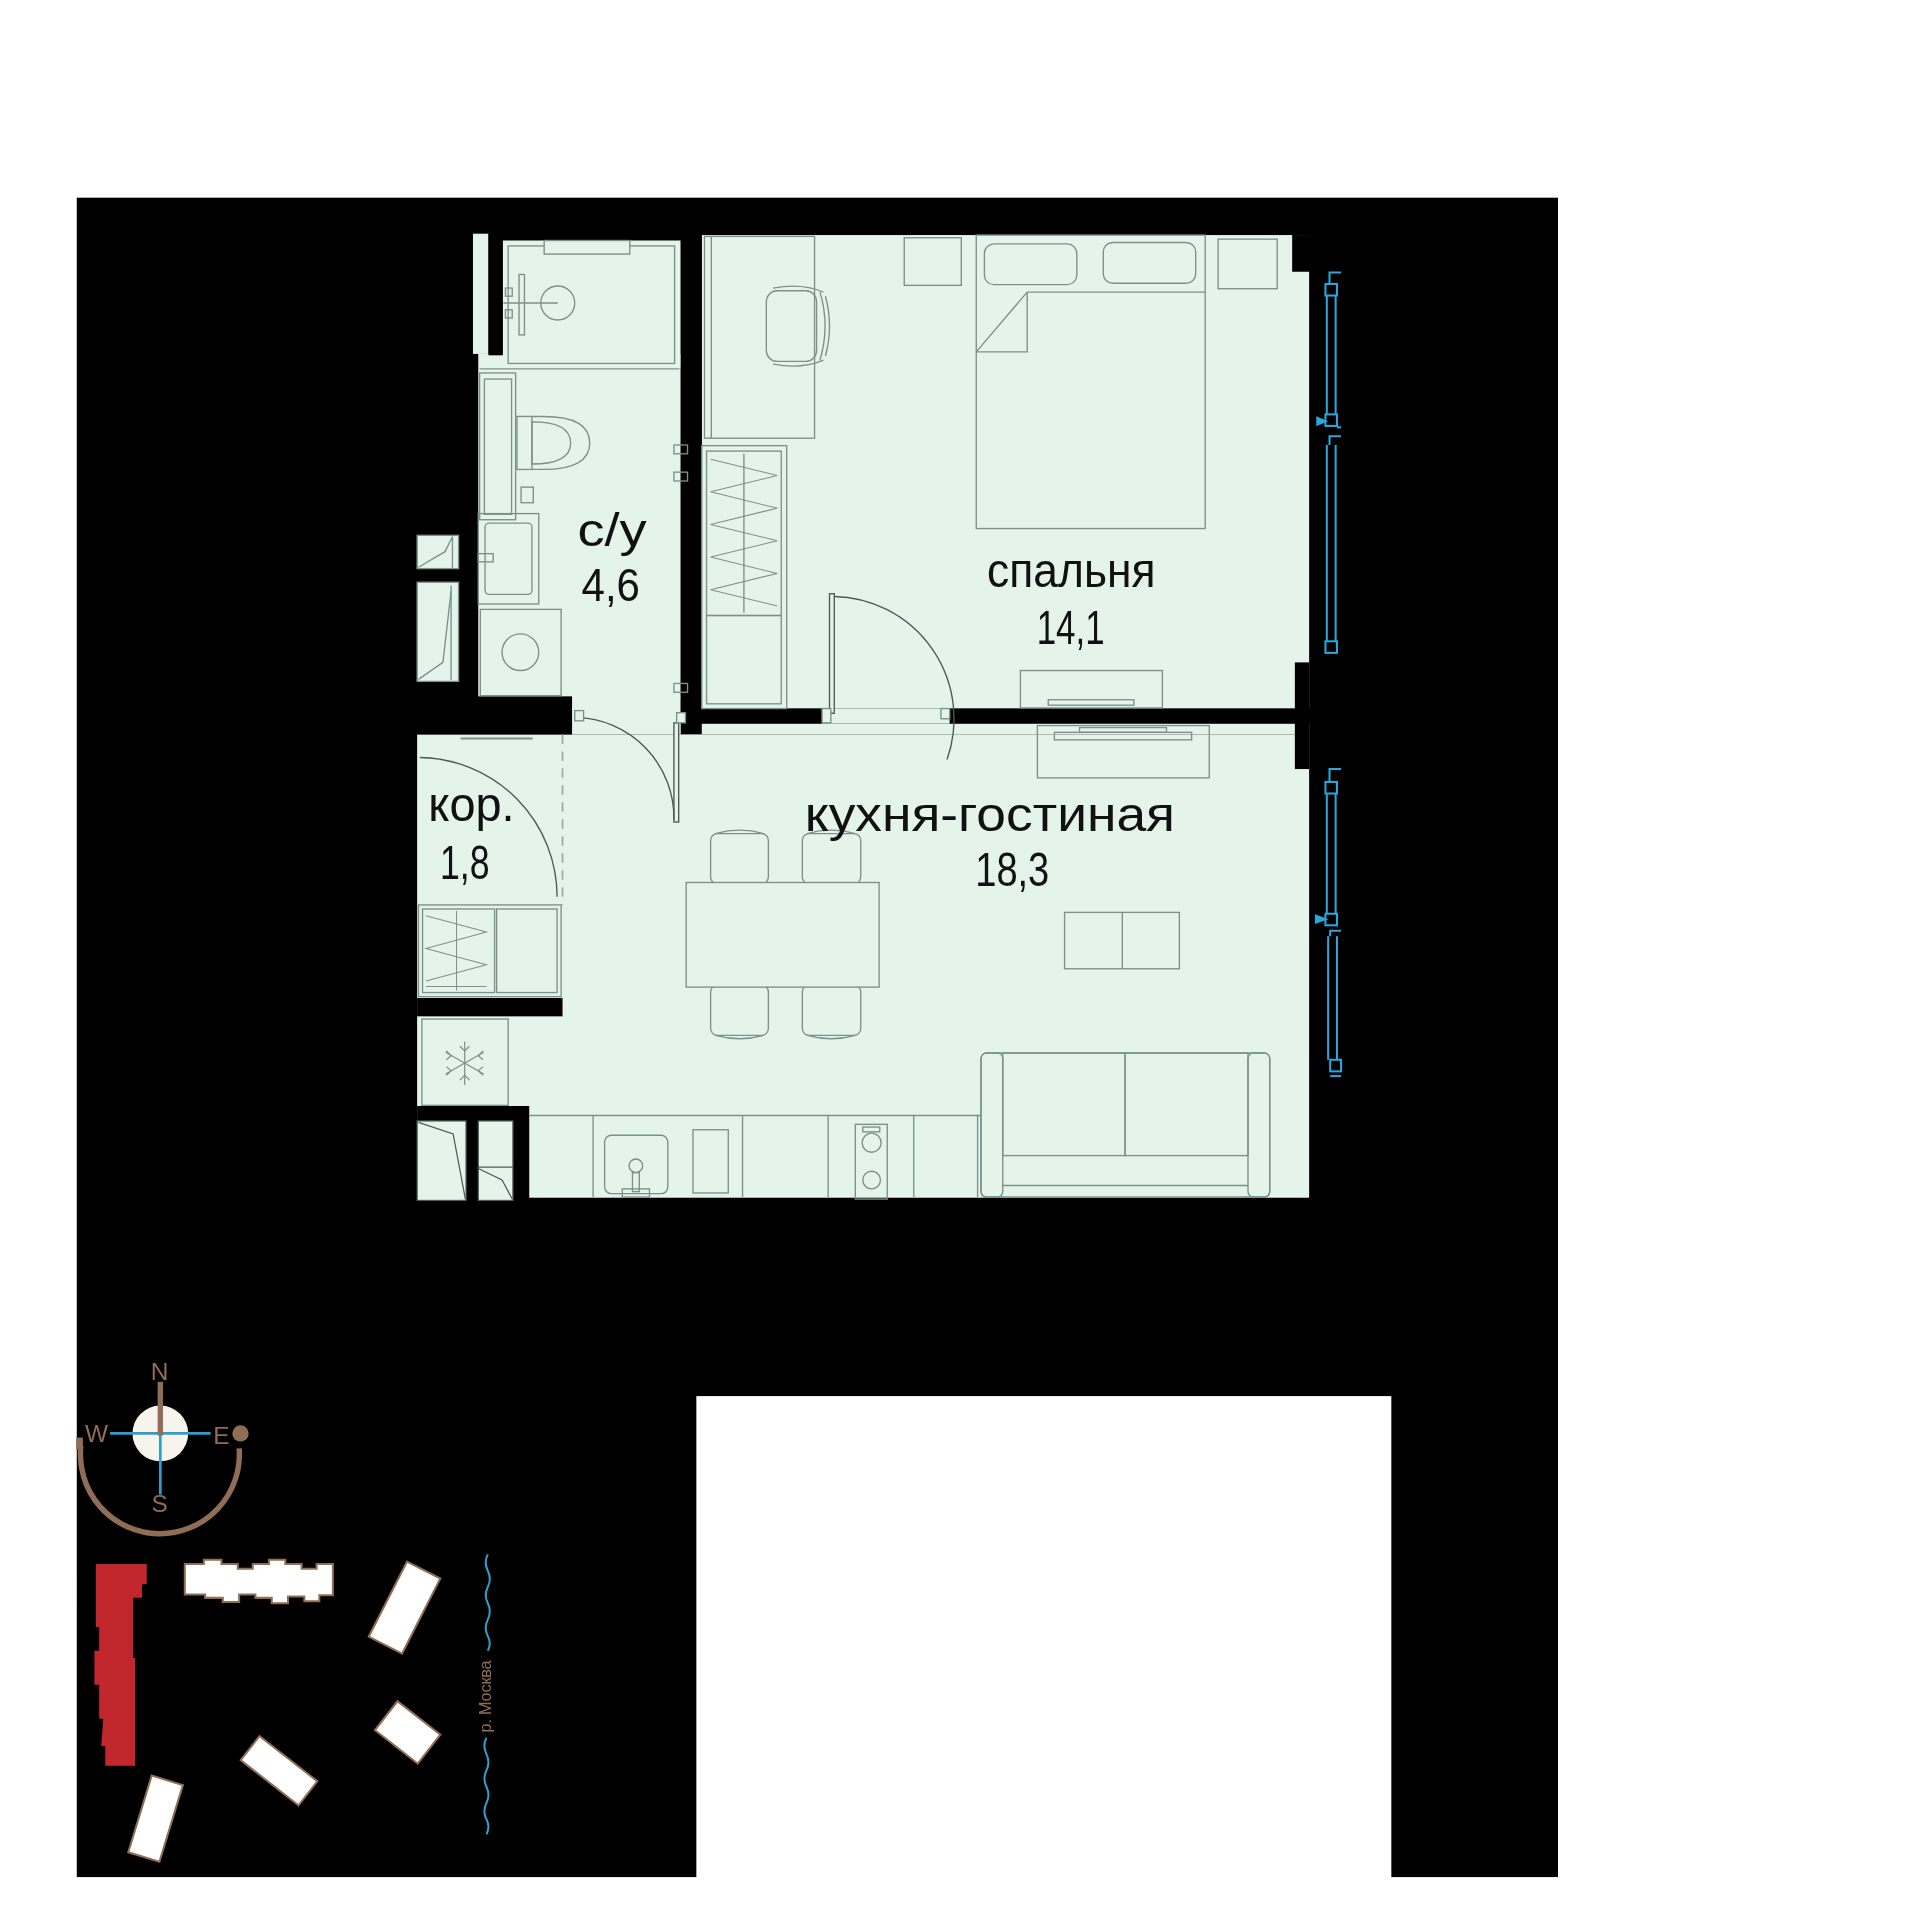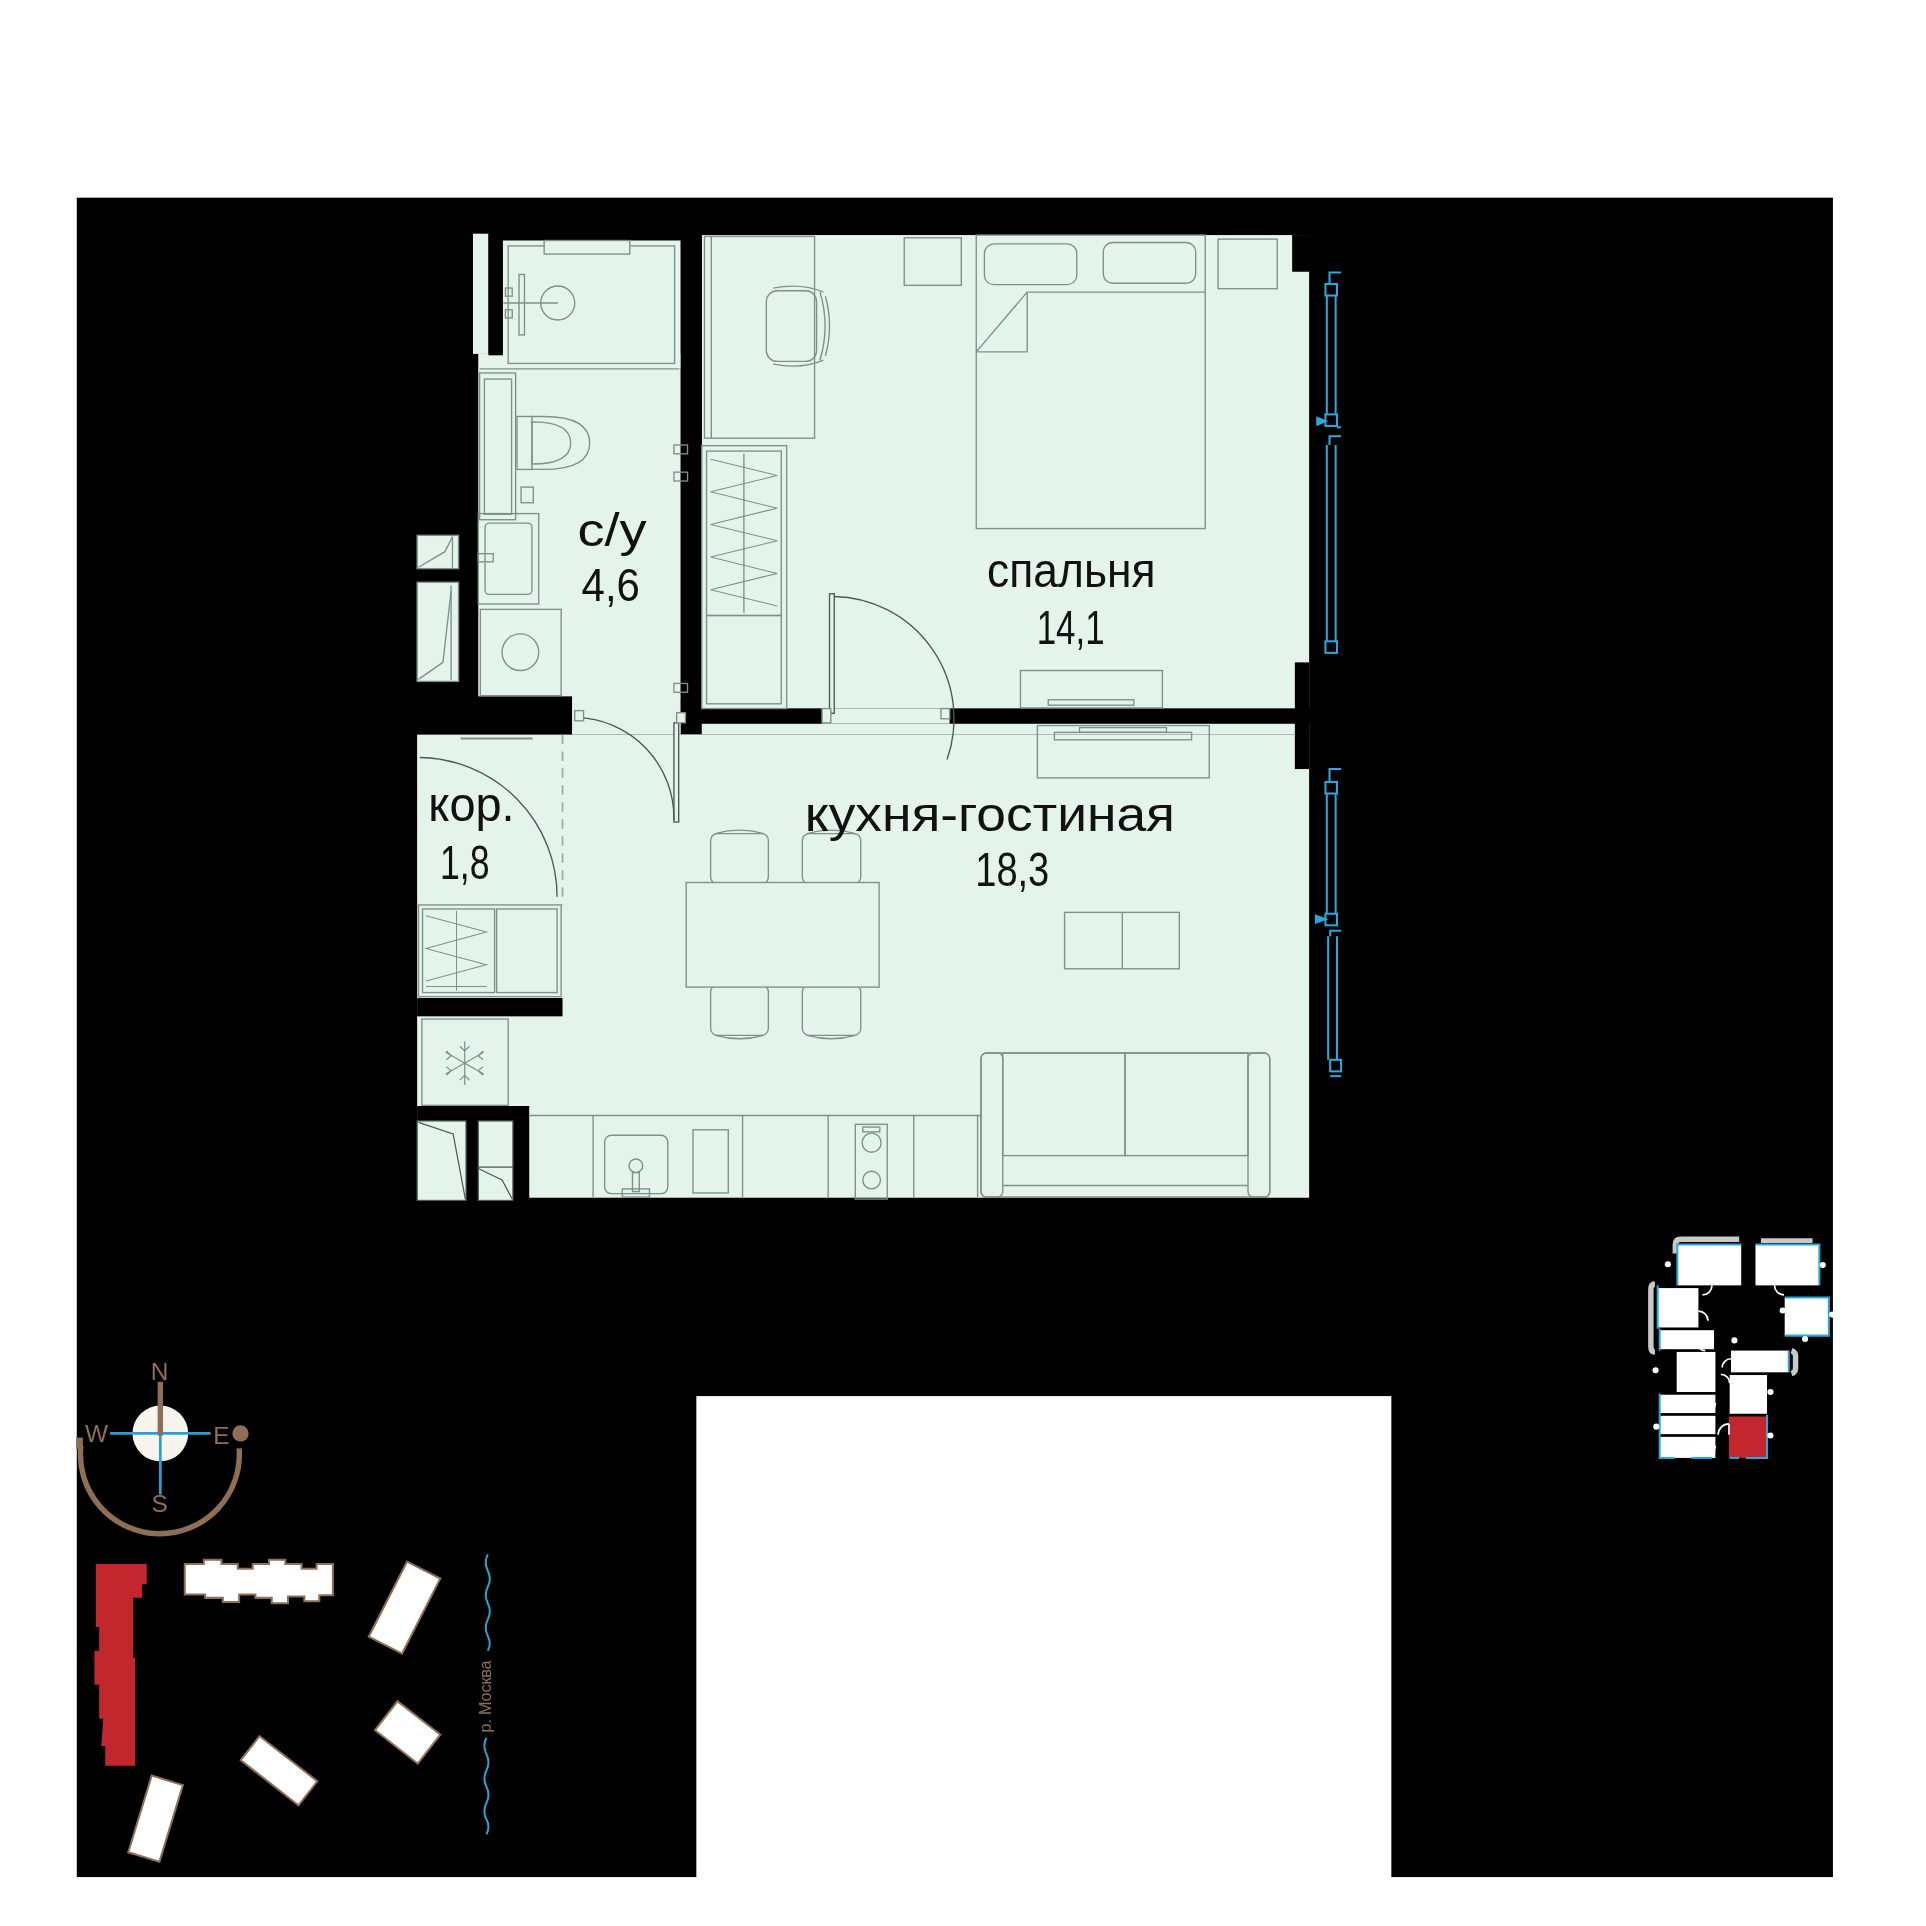--- a/index.html
+++ b/index.html
@@ -1,16 +1,16 @@
 <!DOCTYPE html>
 <html style="font-size:11px"><head>
 <meta charset="utf-8">
 <style>
   html,body{margin:0;padding:0;background:#ffffff;}
-  #page{width:1926px;height:1926px;position:relative;background:#ffffff;overflow:hidden;}
+  #page{width:1558px;height:1926px;position:relative;background:#ffffff;overflow:hidden;}
   svg{position:absolute;top:0;left:0;}
   text{font-family:"Liberation Sans", sans-serif;}
 </style>
 </head>
 <body>
 <div id="page">
 <svg width="1926" height="1926" viewBox="0 0 2835 2835">
 
   <rect x="0" y="0" width="2835" height="2835" fill="#ffffff"></rect>
 

